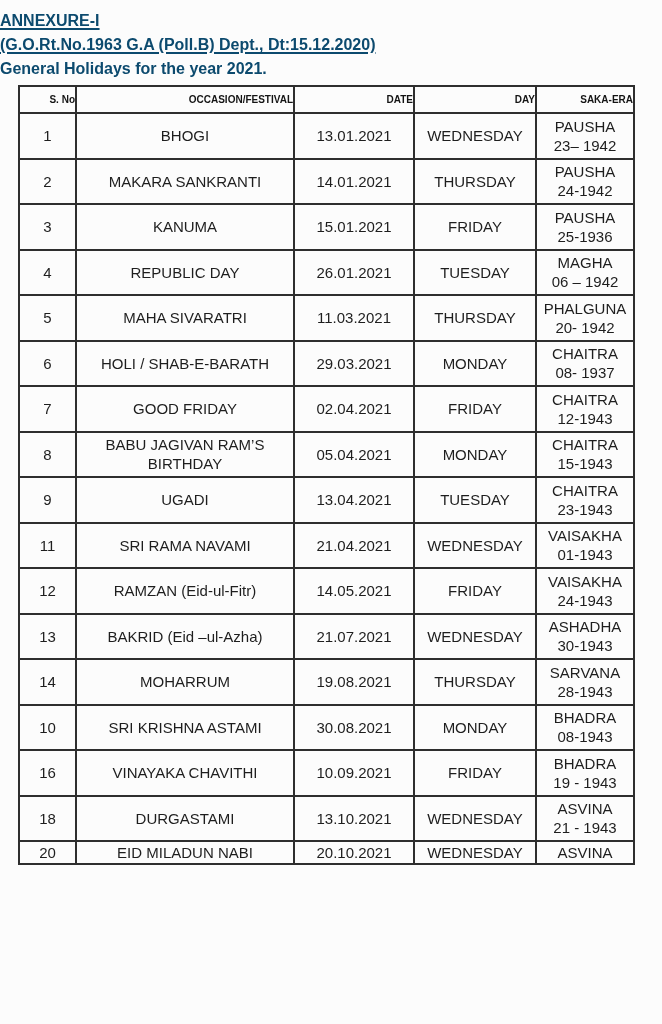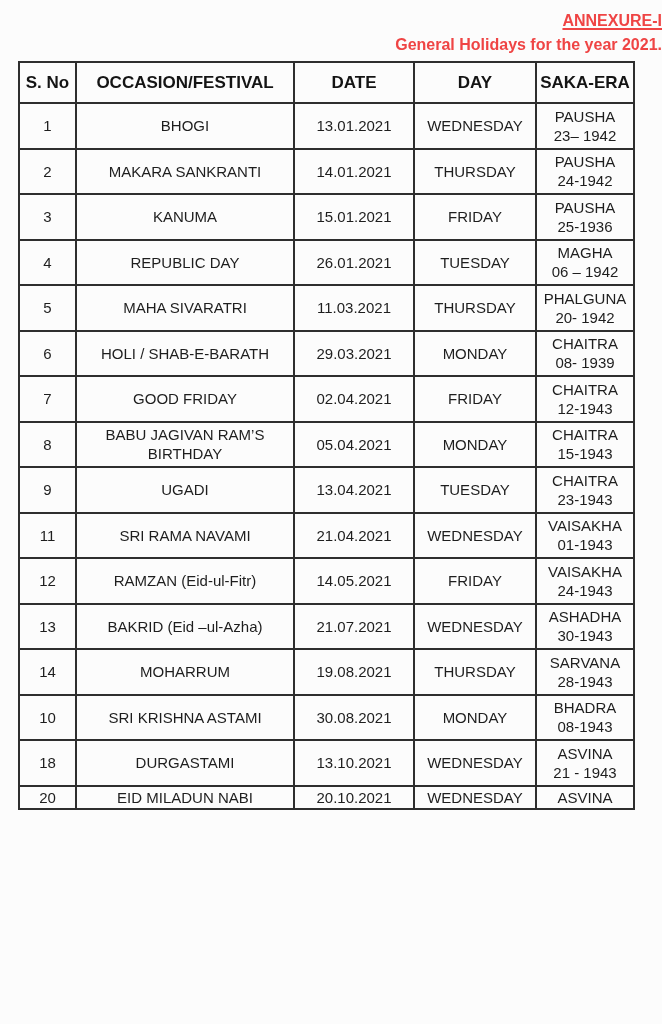--- a/index.html
+++ b/index.html
@@ -10,25 +10,25 @@
     font-family: "Liberation Sans", sans-serif;
     color: #1c1c1c;
     overflow: hidden;
   }
   .page {
     width: 662px;
     height: 1024px;
     padding-top: 9px;
   }
   .title-block {
-    text-align: right;
+    text-align: left;
     font-weight: bold;
     font-size: 16px;
     line-height: 24px;
-    color: #ef4444;
+    color: #0c4a6e;
   }
   .title-underlined {
     text-decoration: underline;
     text-decoration-thickness: 2px;
     text-underline-offset: 2px;
   }
   table.holidays {
     margin-left: 18px;
     margin-top: 4px;
     width: 615px;
@@ -36,24 +36,25 @@
     table-layout: fixed;
   }
   table.holidays th,
   table.holidays td {
     border: 2px solid #2e2e2e;
     text-align: center;
     vertical-align: middle;
     overflow: hidden;
   }
   table.holidays th {
-    height: 41px;
-    font-size: 17px;
+    height: 27px;
+    font-size: 10px;
     font-weight: bold;
     color: #141414;
+    text-align: right;
   }
   table.holidays td {
     font-size: 15px;
     font-weight: normal;
     line-height: 19px;
     color: #1e1e1e;
     padding: 1px 2px;
   }
   table.holidays tr.data-row { height: 45.5px; }
   table.holidays tr.data-row.last-row { height: 18px; }
@@ -64,20 +65,21 @@
   .col-day      { width: 122px; }
   .col-saka     { width: 98px; }
 </style>
 </head>
 <body>
 
 <div class="page">
 
   <div class="title-block">
     <div class="title-underlined">ANNEXURE-I</div>
+    <div class="title-underlined">(G.O.Rt.No.1963  G.A (Poll.B) Dept., Dt:15.12.2020)</div>
     <div>General Holidays for the year 2021.</div>
   </div>
 
   <table class="holidays">
     <colgroup>
       <col class="col-sno">
       <col class="col-occasion">
       <col class="col-date">
       <col class="col-day">
       <col class="col-saka">
@@ -142,21 +144,21 @@
             <div>20- 1942</div>
           </td>
         </tr>
         <tr class="data-row">
           <td class="cell-sno">6</td>
           <td class="cell-occasion">HOLI / SHAB-E-BARATH</td>
           <td class="cell-date">29.03.2021</td>
           <td class="cell-day">MONDAY</td>
           <td class="cell-saka">
             <div>CHAITRA</div>
-            <div>08- 1939</div>
+            <div>08- 1937</div>
           </td>
         </tr>
         <tr class="data-row">
           <td class="cell-sno">7</td>
           <td class="cell-occasion">GOOD FRIDAY</td>
           <td class="cell-date">02.04.2021</td>
           <td class="cell-day">FRIDAY</td>
           <td class="cell-saka">
             <div>CHAITRA</div>
             <div>12-1943</div>
@@ -227,20 +229,30 @@
           <td class="cell-sno">10</td>
           <td class="cell-occasion">SRI KRISHNA ASTAMI</td>
           <td class="cell-date">30.08.2021</td>
           <td class="cell-day">MONDAY</td>
           <td class="cell-saka">
             <div>BHADRA</div>
             <div>08-1943</div>
           </td>
         </tr>
         <tr class="data-row">
+          <td class="cell-sno">16</td>
+          <td class="cell-occasion">VINAYAKA CHAVITHI</td>
+          <td class="cell-date">10.09.2021</td>
+          <td class="cell-day">FRIDAY</td>
+          <td class="cell-saka">
+            <div>BHADRA</div>
+            <div>19 - 1943</div>
+          </td>
+        </tr>
+        <tr class="data-row">
           <td class="cell-sno">18</td>
           <td class="cell-occasion">DURGASTAMI</td>
           <td class="cell-date">13.10.2021</td>
           <td class="cell-day">WEDNESDAY</td>
           <td class="cell-saka">
             <div>ASVINA</div>
             <div>21 - 1943</div>
           </td>
         </tr>
         <tr class="data-row last-row">

